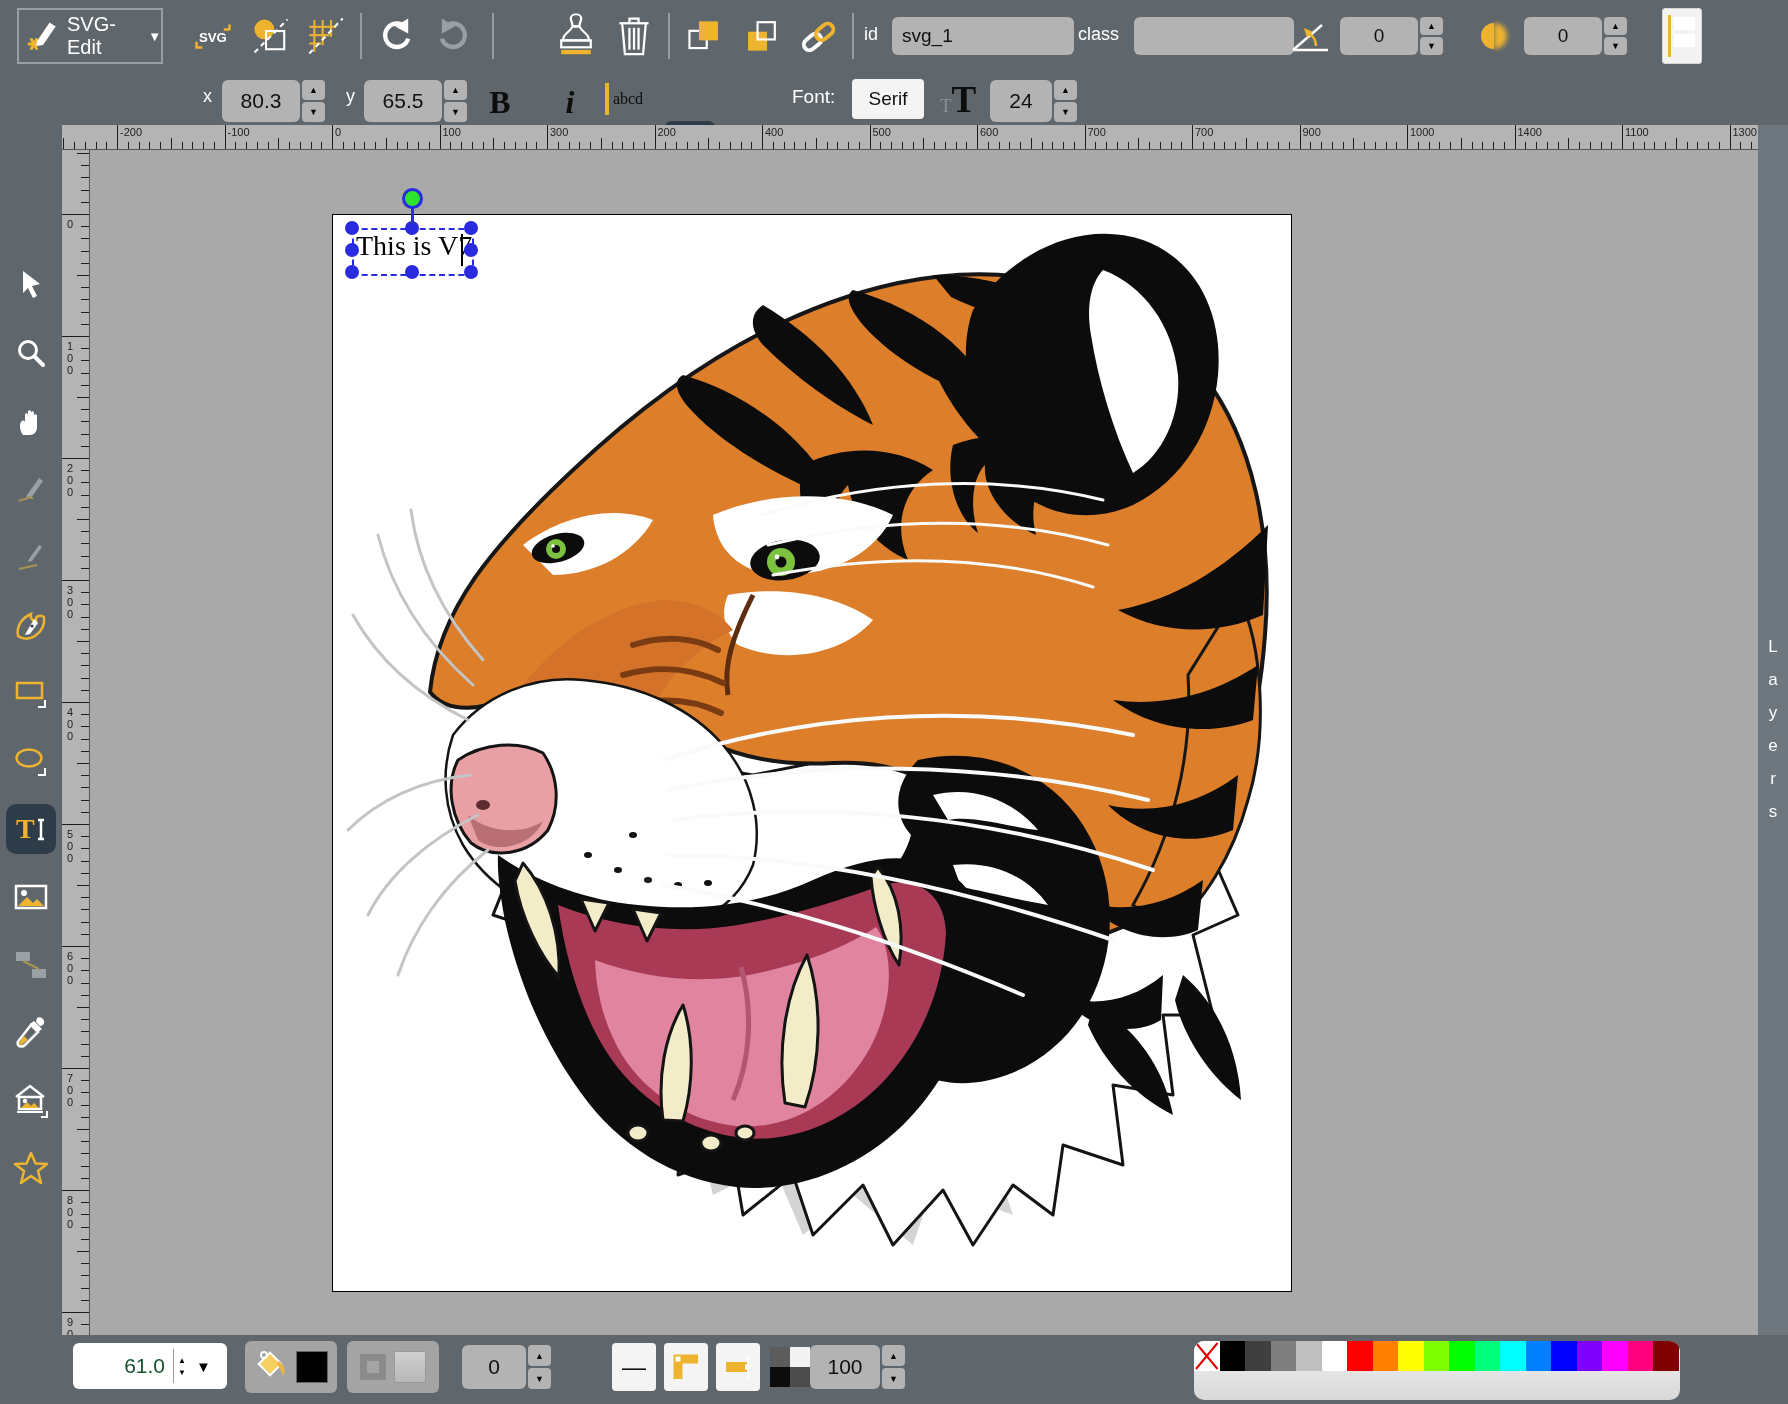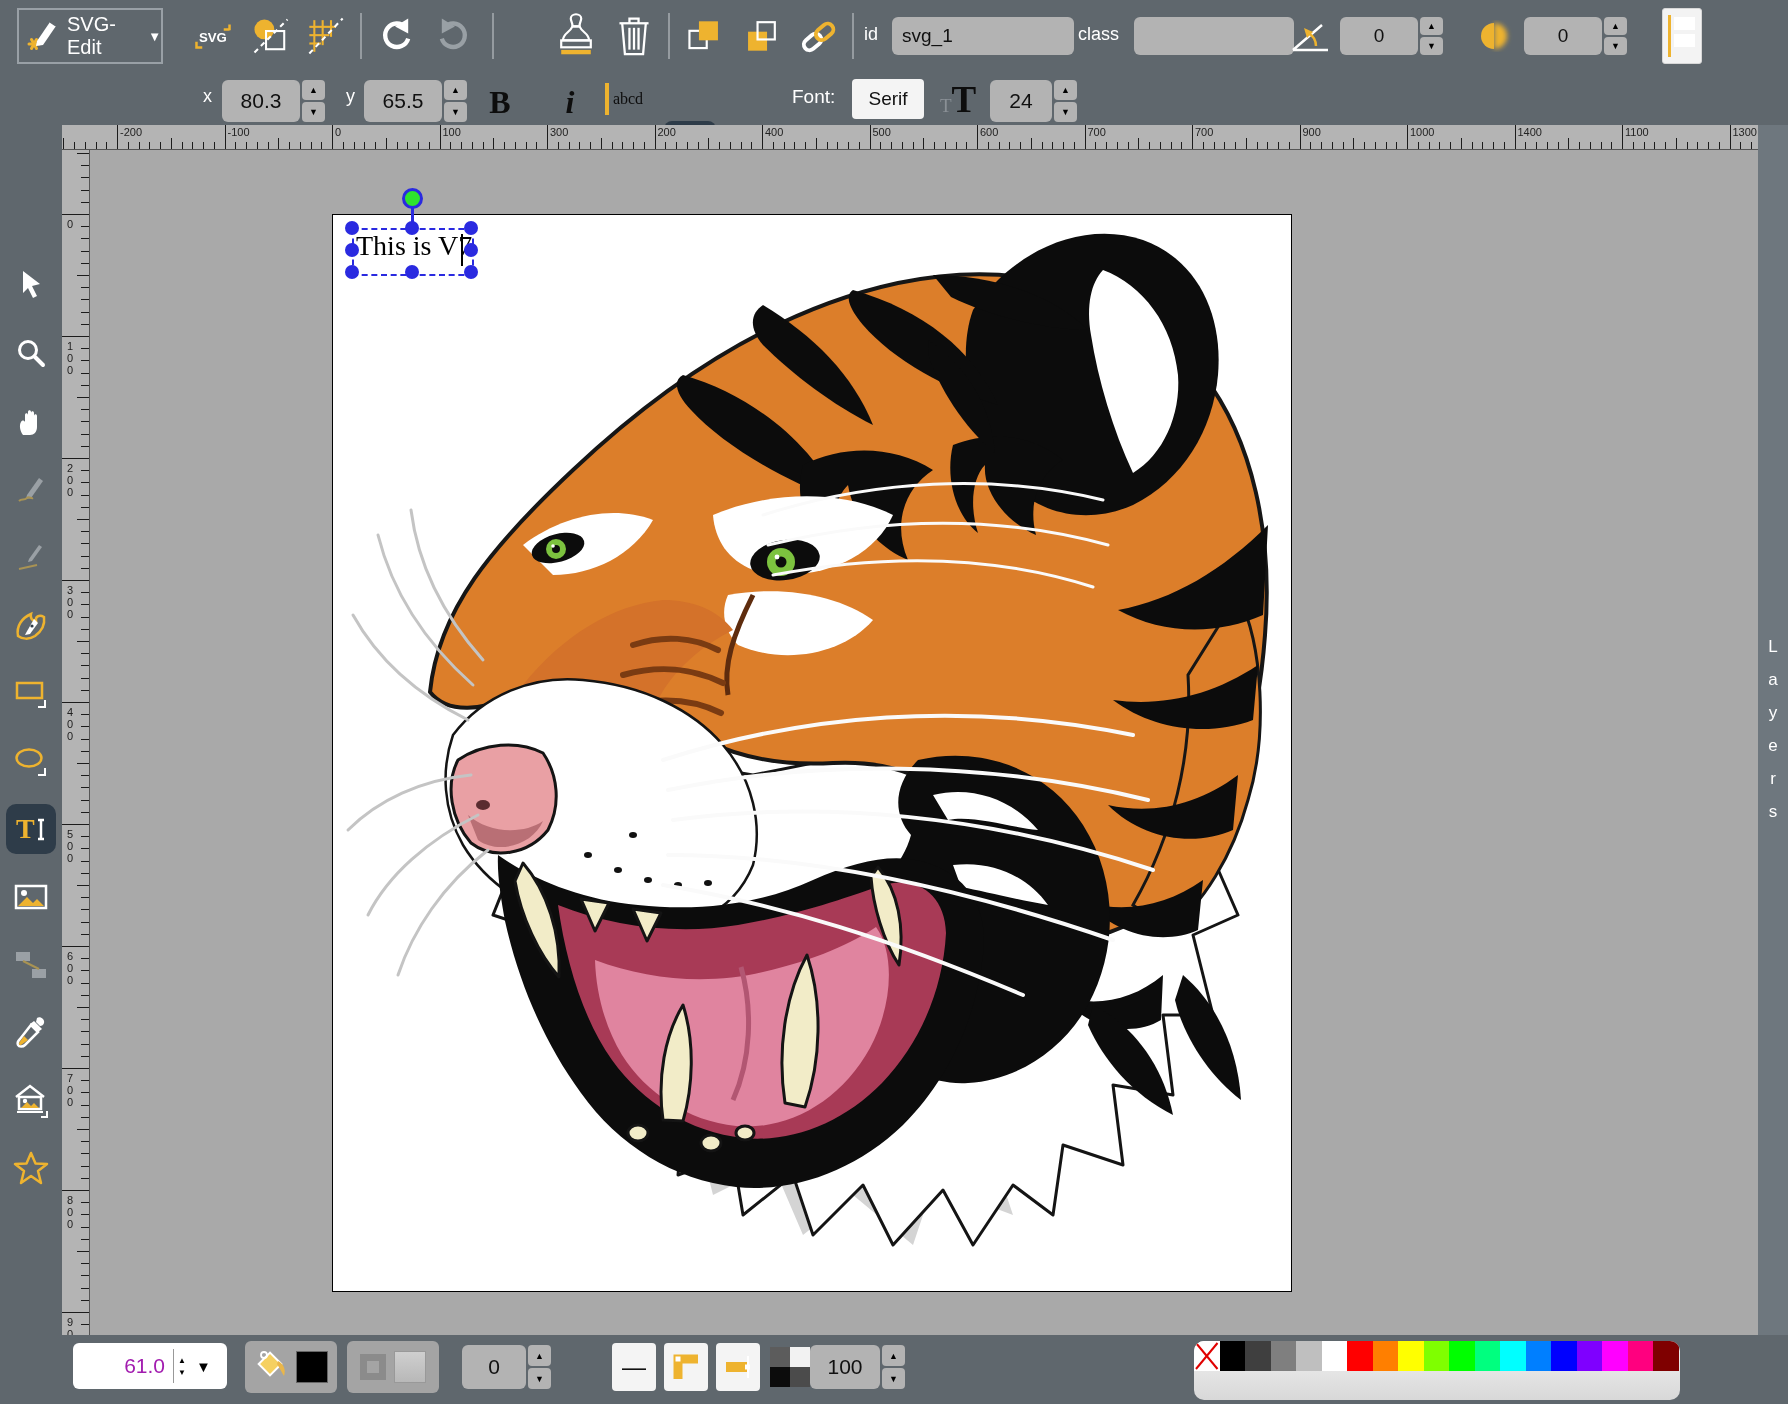--- a/index.html
+++ b/index.html
@@ -852,21 +852,21 @@
       <div>a</div>
       <div>y</div>
       <div>e</div>
       <div>r</div>
       <div>s</div>
     </div>
 </div>
 
 <div id="bottom-toolbar" class="abs">
   <div class="zoom-widget abs" style="left:73px;top:8px;width:154px;">
-    <div style="width:92px;text-align:right;font-size:21px;color:#a21caf;">61.0</div>
+    <div style="width:92px;text-align:right;font-size:21px;color:#14532d;">61.0</div>
     <div style="width:1px;height:34px;background:#999;margin:0 4px 0 8px;"></div>
     <div style="display:flex;flex-direction:column;gap:3px;font-size:8px;color:#000;">
       <span>▲</span>
       <span>▼</span>
     </div>
     <span style="font-size:15px;color:#000;margin-left:10px;">▼</span>
   </div>
 
   <div class="tool-group abs" style="left:245px;top:6px;width:92px;height:52px;">
     <span>

